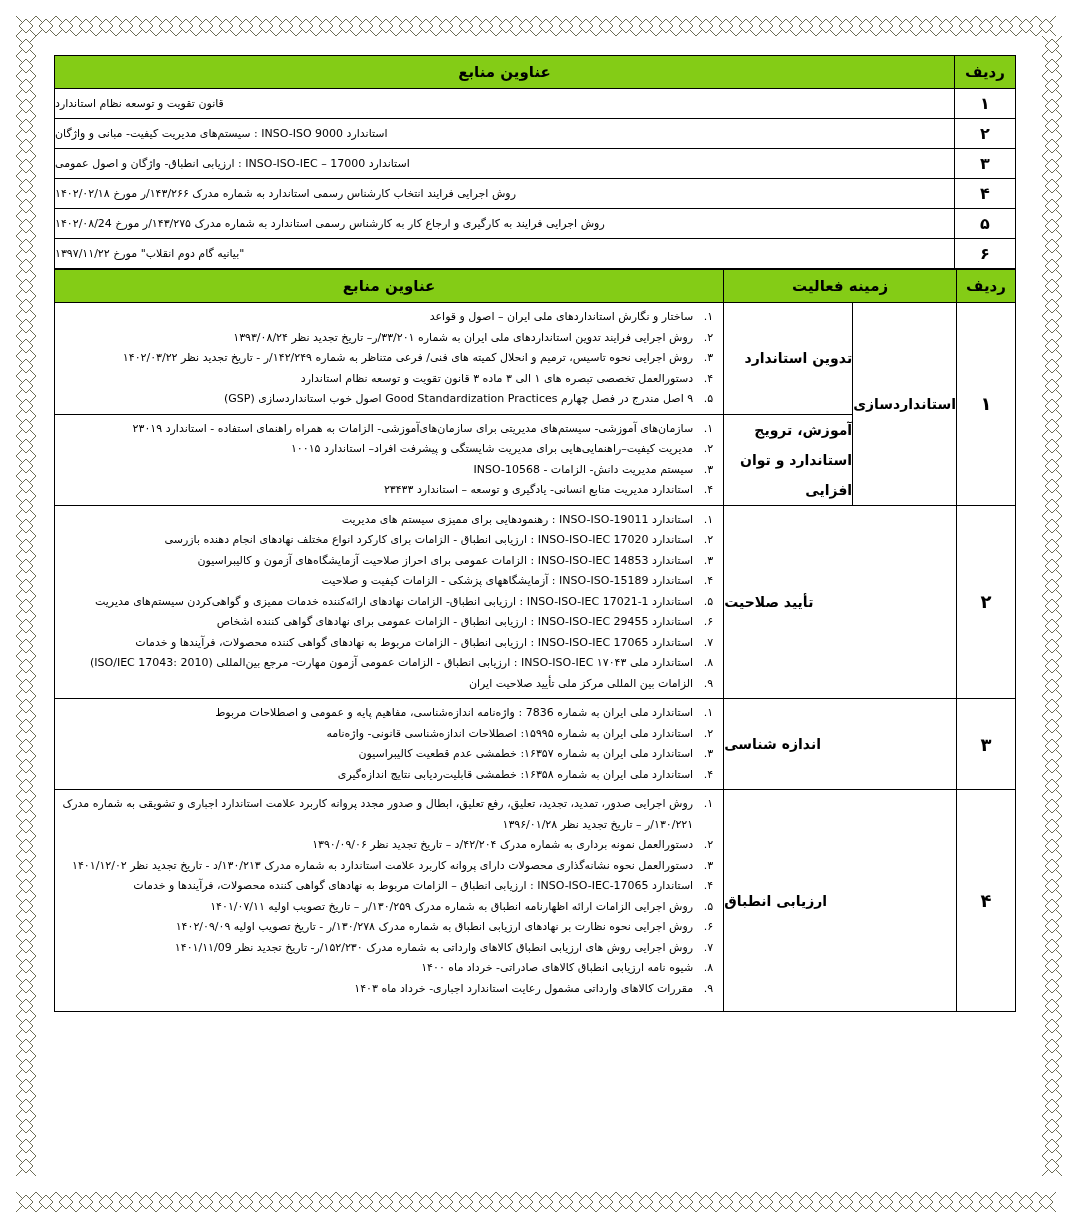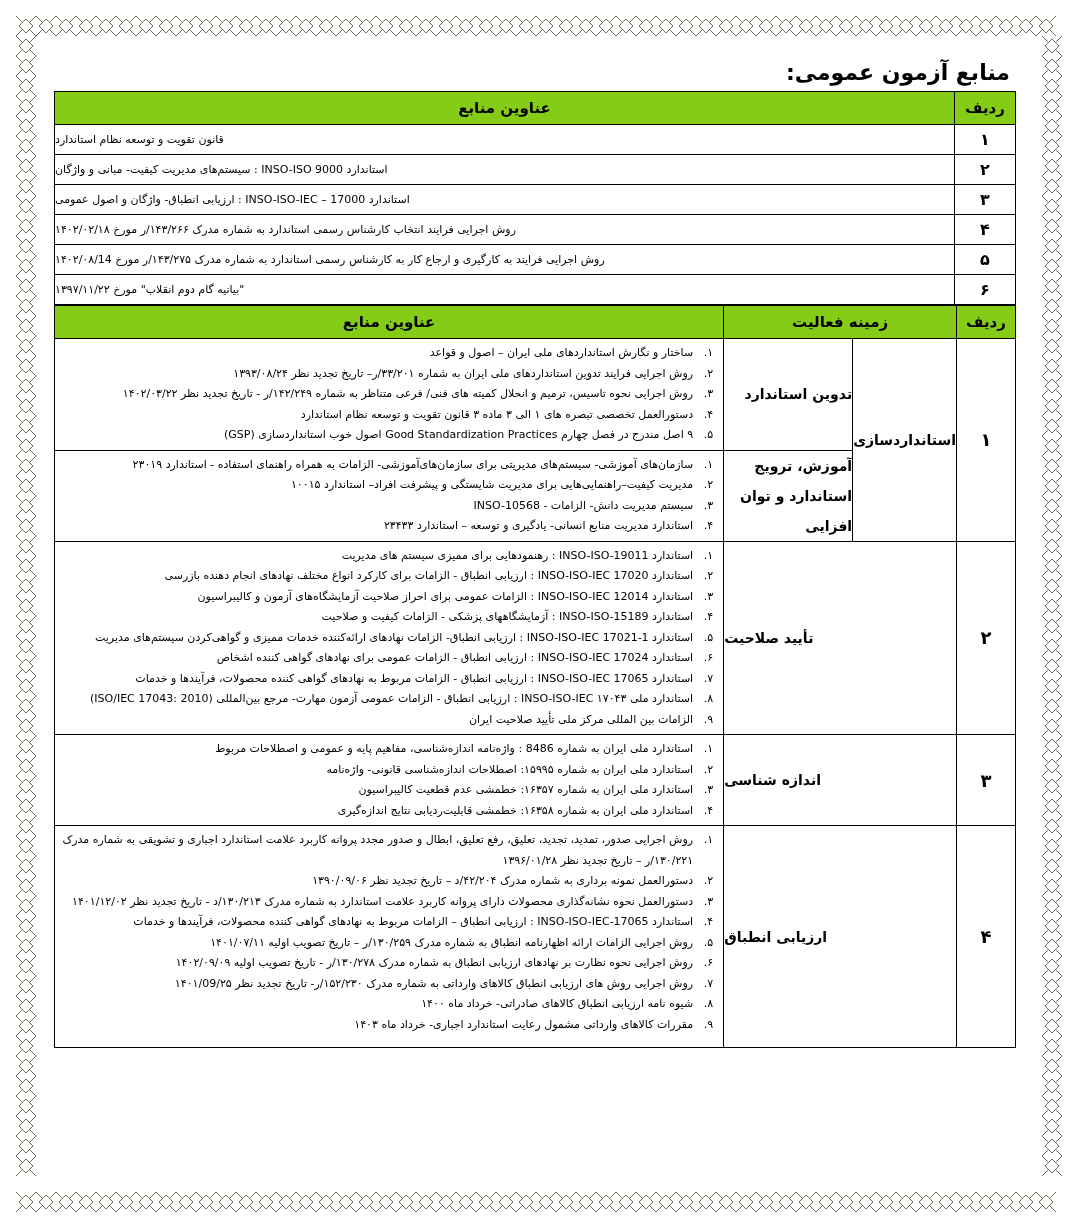--- a/index.html
+++ b/index.html
@@ -30,21 +30,20 @@
 <body>
 
 <div class="frame">
   <svg id="border-svg" viewBox="0 0 1050 1200" preserveAspectRatio="none">
       <path d="M5,12L12,5L19,12L12,19Z M2,2L8,8M22,2L16,8M2,22L8,16M22,22L16,16 M5,1188L12,1181L19,1188L12,1195Z M2,1178L8,1184M22,1178L16,1184M2,1198L8,1192M22,1198L16,1192 M25,12L32,5L39,12L32,19Z M22,2L28,8M42,2L36,8M22,22L28,16M42,22L36,16 M25,1188L32,1181L39,1188L32,1195Z M22,1178L28,1184M42,1178L36,1184M22,1198L28,1192M42,1198L36,1192 M45,12L52,5L59,12L52,19Z M42,2L48,8M62,2L56,8M42,22L48,16M62,22L56,16 M45,1188L52,1181L59,1188L52,1195Z M42,1178L48,1184M62,1178L56,1184M42,1198L48,1192M62,1198L56,1192 M65,12L72,5L79,12L72,19Z M62,2L68,8M82,2L76,8M62,22L68,16M82,22L76,16 M65,1188L72,1181L79,1188L72,1195Z M62,1178L68,1184M82,1178L76,1184M62,1198L68,1192M82,1198L76,1192 M85,12L92,5L99,12L92,19Z M82,2L88,8M102,2L96,8M82,22L88,16M102,22L96,16 M85,1188L92,1181L99,1188L92,1195Z M82,1178L88,1184M102,1178L96,1184M82,1198L88,1192M102,1198L96,1192 M105,12L112,5L119,12L112,19Z M102,2L108,8M122,2L116,8M102,22L108,16M122,22L116,16 M105,1188L112,1181L119,1188L112,1195Z M102,1178L108,1184M122,1178L116,1184M102,1198L108,1192M122,1198L116,1192 M125,12L132,5L139,12L132,19Z M122,2L128,8M142,2L136,8M122,22L128,16M142,22L136,16 M125,1188L132,1181L139,1188L132,1195Z M122,1178L128,1184M142,1178L136,1184M122,1198L128,1192M142,1198L136,1192 M145,12L152,5L159,12L152,19Z M142,2L148,8M162,2L156,8M142,22L148,16M162,22L156,16 M145,1188L152,1181L159,1188L152,1195Z M142,1178L148,1184M162,1178L156,1184M142,1198L148,1192M162,1198L156,1192 M165,12L172,5L179,12L172,19Z M162,2L168,8M182,2L176,8M162,22L168,16M182,22L176,16 M165,1188L172,1181L179,1188L172,1195Z M162,1178L168,1184M182,1178L176,1184M162,1198L168,1192M182,1198L176,1192 M185,12L192,5L199,12L192,19Z M182,2L188,8M202,2L196,8M182,22L188,16M202,22L196,16 M185,1188L192,1181L199,1188L192,1195Z M182,1178L188,1184M202,1178L196,1184M182,1198L188,1192M202,1198L196,1192 M205,12L212,5L219,12L212,19Z M202,2L208,8M222,2L216,8M202,22L208,16M222,22L216,16 M205,1188L212,1181L219,1188L212,1195Z M202,1178L208,1184M222,1178L216,1184M202,1198L208,1192M222,1198L216,1192 M225,12L232,5L239,12L232,19Z M222,2L228,8M242,2L236,8M222,22L228,16M242,22L236,16 M225,1188L232,1181L239,1188L232,1195Z M222,1178L228,1184M242,1178L236,1184M222,1198L228,1192M242,1198L236,1192 M245,12L252,5L259,12L252,19Z M242,2L248,8M262,2L256,8M242,22L248,16M262,22L256,16 M245,1188L252,1181L259,1188L252,1195Z M242,1178L248,1184M262,1178L256,1184M242,1198L248,1192M262,1198L256,1192 M265,12L272,5L279,12L272,19Z M262,2L268,8M282,2L276,8M262,22L268,16M282,22L276,16 M265,1188L272,1181L279,1188L272,1195Z M262,1178L268,1184M282,1178L276,1184M262,1198L268,1192M282,1198L276,1192 M285,12L292,5L299,12L292,19Z M282,2L288,8M302,2L296,8M282,22L288,16M302,22L296,16 M285,1188L292,1181L299,1188L292,1195Z M282,1178L288,1184M302,1178L296,1184M282,1198L288,1192M302,1198L296,1192 M305,12L312,5L319,12L312,19Z M302,2L308,8M322,2L316,8M302,22L308,16M322,22L316,16 M305,1188L312,1181L319,1188L312,1195Z M302,1178L308,1184M322,1178L316,1184M302,1198L308,1192M322,1198L316,1192 M325,12L332,5L339,12L332,19Z M322,2L328,8M342,2L336,8M322,22L328,16M342,22L336,16 M325,1188L332,1181L339,1188L332,1195Z M322,1178L328,1184M342,1178L336,1184M322,1198L328,1192M342,1198L336,1192 M345,12L352,5L359,12L352,19Z M342,2L348,8M362,2L356,8M342,22L348,16M362,22L356,16 M345,1188L352,1181L359,1188L352,1195Z M342,1178L348,1184M362,1178L356,1184M342,1198L348,1192M362,1198L356,1192 M365,12L372,5L379,12L372,19Z M362,2L368,8M382,2L376,8M362,22L368,16M382,22L376,16 M365,1188L372,1181L379,1188L372,1195Z M362,1178L368,1184M382,1178L376,1184M362,1198L368,1192M382,1198L376,1192 M385,12L392,5L399,12L392,19Z M382,2L388,8M402,2L396,8M382,22L388,16M402,22L396,16 M385,1188L392,1181L399,1188L392,1195Z M382,1178L388,1184M402,1178L396,1184M382,1198L388,1192M402,1198L396,1192 M405,12L412,5L419,12L412,19Z M402,2L408,8M422,2L416,8M402,22L408,16M422,22L416,16 M405,1188L412,1181L419,1188L412,1195Z M402,1178L408,1184M422,1178L416,1184M402,1198L408,1192M422,1198L416,1192 M425,12L432,5L439,12L432,19Z M422,2L428,8M442,2L436,8M422,22L428,16M442,22L436,16 M425,1188L432,1181L439,1188L432,1195Z M422,1178L428,1184M442,1178L436,1184M422,1198L428,1192M442,1198L436,1192 M445,12L452,5L459,12L452,19Z M442,2L448,8M462,2L456,8M442,22L448,16M462,22L456,16 M445,1188L452,1181L459,1188L452,1195Z M442,1178L448,1184M462,1178L456,1184M442,1198L448,1192M462,1198L456,1192 M465,12L472,5L479,12L472,19Z M462,2L468,8M482,2L476,8M462,22L468,16M482,22L476,16 M465,1188L472,1181L479,1188L472,1195Z M462,1178L468,1184M482,1178L476,1184M462,1198L468,1192M482,1198L476,1192 M485,12L492,5L499,12L492,19Z M482,2L488,8M502,2L496,8M482,22L488,16M502,22L496,16 M485,1188L492,1181L499,1188L492,1195Z M482,1178L488,1184M502,1178L496,1184M482,1198L488,1192M502,1198L496,1192 M505,12L512,5L519,12L512,19Z M502,2L508,8M522,2L516,8M502,22L508,16M522,22L516,16 M505,1188L512,1181L519,1188L512,1195Z M502,1178L508,1184M522,1178L516,1184M502,1198L508,1192M522,1198L516,1192 M525,12L532,5L539,12L532,19Z M522,2L528,8M542,2L536,8M522,22L528,16M542,22L536,16 M525,1188L532,1181L539,1188L532,1195Z M522,1178L528,1184M542,1178L536,1184M522,1198L528,1192M542,1198L536,1192 M545,12L552,5L559,12L552,19Z M542,2L548,8M562,2L556,8M542,22L548,16M562,22L556,16 M545,1188L552,1181L559,1188L552,1195Z M542,1178L548,1184M562,1178L556,1184M542,1198L548,1192M562,1198L556,1192 M565,12L572,5L579,12L572,19Z M562,2L568,8M582,2L576,8M562,22L568,16M582,22L576,16 M565,1188L572,1181L579,1188L572,1195Z M562,1178L568,1184M582,1178L576,1184M562,1198L568,1192M582,1198L576,1192 M585,12L592,5L599,12L592,19Z M582,2L588,8M602,2L596,8M582,22L588,16M602,22L596,16 M585,1188L592,1181L599,1188L592,1195Z M582,1178L588,1184M602,1178L596,1184M582,1198L588,1192M602,1198L596,1192 M605,12L612,5L619,12L612,19Z M602,2L608,8M622,2L616,8M602,22L608,16M622,22L616,16 M605,1188L612,1181L619,1188L612,1195Z M602,1178L608,1184M622,1178L616,1184M602,1198L608,1192M622,1198L616,1192 M625,12L632,5L639,12L632,19Z M622,2L628,8M642,2L636,8M622,22L628,16M642,22L636,16 M625,1188L632,1181L639,1188L632,1195Z M622,1178L628,1184M642,1178L636,1184M622,1198L628,1192M642,1198L636,1192 M645,12L652,5L659,12L652,19Z M642,2L648,8M662,2L656,8M642,22L648,16M662,22L656,16 M645,1188L652,1181L659,1188L652,1195Z M642,1178L648,1184M662,1178L656,1184M642,1198L648,1192M662,1198L656,1192 M665,12L672,5L679,12L672,19Z M662,2L668,8M682,2L676,8M662,22L668,16M682,22L676,16 M665,1188L672,1181L679,1188L672,1195Z M662,1178L668,1184M682,1178L676,1184M662,1198L668,1192M682,1198L676,1192 M685,12L692,5L699,12L692,19Z M682,2L688,8M702,2L696,8M682,22L688,16M702,22L696,16 M685,1188L692,1181L699,1188L692,1195Z M682,1178L688,1184M702,1178L696,1184M682,1198L688,1192M702,1198L696,1192 M705,12L712,5L719,12L712,19Z M702,2L708,8M722,2L716,8M702,22L708,16M722,22L716,16 M705,1188L712,1181L719,1188L712,1195Z M702,1178L708,1184M722,1178L716,1184M702,1198L708,1192M722,1198L716,1192 M725,12L732,5L739,12L732,19Z M722,2L728,8M742,2L736,8M722,22L728,16M742,22L736,16 M725,1188L732,1181L739,1188L732,1195Z M722,1178L728,1184M742,1178L736,1184M722,1198L728,1192M742,1198L736,1192 M745,12L752,5L759,12L752,19Z M742,2L748,8M762,2L756,8M742,22L748,16M762,22L756,16 M745,1188L752,1181L759,1188L752,1195Z M742,1178L748,1184M762,1178L756,1184M742,1198L748,1192M762,1198L756,1192 M765,12L772,5L779,12L772,19Z M762,2L768,8M782,2L776,8M762,22L768,16M782,22L776,16 M765,1188L772,1181L779,1188L772,1195Z M762,1178L768,1184M782,1178L776,1184M762,1198L768,1192M782,1198L776,1192 M785,12L792,5L799,12L792,19Z M782,2L788,8M802,2L796,8M782,22L788,16M802,22L796,16 M785,1188L792,1181L799,1188L792,1195Z M782,1178L788,1184M802,1178L796,1184M782,1198L788,1192M802,1198L796,1192 M805,12L812,5L819,12L812,19Z M802,2L808,8M822,2L816,8M802,22L808,16M822,22L816,16 M805,1188L812,1181L819,1188L812,1195Z M802,1178L808,1184M822,1178L816,1184M802,1198L808,1192M822,1198L816,1192 M825,12L832,5L839,12L832,19Z M822,2L828,8M842,2L836,8M822,22L828,16M842,22L836,16 M825,1188L832,1181L839,1188L832,1195Z M822,1178L828,1184M842,1178L836,1184M822,1198L828,1192M842,1198L836,1192 M845,12L852,5L859,12L852,19Z M842,2L848,8M862,2L856,8M842,22L848,16M862,22L856,16 M845,1188L852,1181L859,1188L852,1195Z M842,1178L848,1184M862,1178L856,1184M842,1198L848,1192M862,1198L856,1192 M865,12L872,5L879,12L872,19Z M862,2L868,8M882,2L876,8M862,22L868,16M882,22L876,16 M865,1188L872,1181L879,1188L872,1195Z M862,1178L868,1184M882,1178L876,1184M862,1198L868,1192M882,1198L876,1192 M885,12L892,5L899,12L892,19Z M882,2L888,8M902,2L896,8M882,22L888,16M902,22L896,16 M885,1188L892,1181L899,1188L892,1195Z M882,1178L888,1184M902,1178L896,1184M882,1198L888,1192M902,1198L896,1192 M905,12L912,5L919,12L912,19Z M902,2L908,8M922,2L916,8M902,22L908,16M922,22L916,16 M905,1188L912,1181L919,1188L912,1195Z M902,1178L908,1184M922,1178L916,1184M902,1198L908,1192M922,1198L916,1192 M925,12L932,5L939,12L932,19Z M922,2L928,8M942,2L936,8M922,22L928,16M942,22L936,16 M925,1188L932,1181L939,1188L932,1195Z M922,1178L928,1184M942,1178L936,1184M922,1198L928,1192M942,1198L936,1192 M945,12L952,5L959,12L952,19Z M942,2L948,8M962,2L956,8M942,22L948,16M962,22L956,16 M945,1188L952,1181L959,1188L952,1195Z M942,1178L948,1184M962,1178L956,1184M942,1198L948,1192M962,1198L956,1192 M965,12L972,5L979,12L972,19Z M962,2L968,8M982,2L976,8M962,22L968,16M982,22L976,16 M965,1188L972,1181L979,1188L972,1195Z M962,1178L968,1184M982,1178L976,1184M962,1198L968,1192M982,1198L976,1192 M985,12L992,5L999,12L992,19Z M982,2L988,8M1002,2L996,8M982,22L988,16M1002,22L996,16 M985,1188L992,1181L999,1188L992,1195Z M982,1178L988,1184M1002,1178L996,1184M982,1198L988,1192M1002,1198L996,1192 M1005,12L1012,5L1019,12L1012,19Z M1002,2L1008,8M1022,2L1016,8M1002,22L1008,16M1022,22L1016,16 M1005,1188L1012,1181L1019,1188L1012,1195Z M1002,1178L1008,1184M1022,1178L1016,1184M1002,1198L1008,1192M1022,1198L1016,1192 M1025,12L1032,5L1039,12L1032,19Z M1022,2L1028,8M1042,2L1036,8M1022,22L1028,16M1042,22L1036,16 M1025,1188L1032,1181L1039,1188L1032,1195Z M1022,1178L1028,1184M1042,1178L1036,1184M1022,1198L1028,1192M1042,1198L1036,1192 M5,32L12,25L19,32L12,39Z M2,22L8,28M22,22L16,28M2,42L8,36M22,42L16,36 M1031,32L1038,25L1045,32L1038,39Z M1028,22L1034,28M1048,22L1042,28M1028,42L1034,36M1048,42L1042,36 M5,52L12,45L19,52L12,59Z M2,42L8,48M22,42L16,48M2,62L8,56M22,62L16,56 M1031,52L1038,45L1045,52L1038,59Z M1028,42L1034,48M1048,42L1042,48M1028,62L1034,56M1048,62L1042,56 M5,72L12,65L19,72L12,79Z M2,62L8,68M22,62L16,68M2,82L8,76M22,82L16,76 M1031,72L1038,65L1045,72L1038,79Z M1028,62L1034,68M1048,62L1042,68M1028,82L1034,76M1048,82L1042,76 M5,92L12,85L19,92L12,99Z M2,82L8,88M22,82L16,88M2,102L8,96M22,102L16,96 M1031,92L1038,85L1045,92L1038,99Z M1028,82L1034,88M1048,82L1042,88M1028,102L1034,96M1048,102L1042,96 M5,112L12,105L19,112L12,119Z M2,102L8,108M22,102L16,108M2,122L8,116M22,122L16,116 M1031,112L1038,105L1045,112L1038,119Z M1028,102L1034,108M1048,102L1042,108M1028,122L1034,116M1048,122L1042,116 M5,132L12,125L19,132L12,139Z M2,122L8,128M22,122L16,128M2,142L8,136M22,142L16,136 M1031,132L1038,125L1045,132L1038,139Z M1028,122L1034,128M1048,122L1042,128M1028,142L1034,136M1048,142L1042,136 M5,152L12,145L19,152L12,159Z M2,142L8,148M22,142L16,148M2,162L8,156M22,162L16,156 M1031,152L1038,145L1045,152L1038,159Z M1028,142L1034,148M1048,142L1042,148M1028,162L1034,156M1048,162L1042,156 M5,172L12,165L19,172L12,179Z M2,162L8,168M22,162L16,168M2,182L8,176M22,182L16,176 M1031,172L1038,165L1045,172L1038,179Z M1028,162L1034,168M1048,162L1042,168M1028,182L1034,176M1048,182L1042,176 M5,192L12,185L19,192L12,199Z M2,182L8,188M22,182L16,188M2,202L8,196M22,202L16,196 M1031,192L1038,185L1045,192L1038,199Z M1028,182L1034,188M1048,182L1042,188M1028,202L1034,196M1048,202L1042,196 M5,212L12,205L19,212L12,219Z M2,202L8,208M22,202L16,208M2,222L8,216M22,222L16,216 M1031,212L1038,205L1045,212L1038,219Z M1028,202L1034,208M1048,202L1042,208M1028,222L1034,216M1048,222L1042,216 M5,232L12,225L19,232L12,239Z M2,222L8,228M22,222L16,228M2,242L8,236M22,242L16,236 M1031,232L1038,225L1045,232L1038,239Z M1028,222L1034,228M1048,222L1042,228M1028,242L1034,236M1048,242L1042,236 M5,252L12,245L19,252L12,259Z M2,242L8,248M22,242L16,248M2,262L8,256M22,262L16,256 M1031,252L1038,245L1045,252L1038,259Z M1028,242L1034,248M1048,242L1042,248M1028,262L1034,256M1048,262L1042,256 M5,272L12,265L19,272L12,279Z M2,262L8,268M22,262L16,268M2,282L8,276M22,282L16,276 M1031,272L1038,265L1045,272L1038,279Z M1028,262L1034,268M1048,262L1042,268M1028,282L1034,276M1048,282L1042,276 M5,292L12,285L19,292L12,299Z M2,282L8,288M22,282L16,288M2,302L8,296M22,302L16,296 M1031,292L1038,285L1045,292L1038,299Z M1028,282L1034,288M1048,282L1042,288M1028,302L1034,296M1048,302L1042,296 M5,312L12,305L19,312L12,319Z M2,302L8,308M22,302L16,308M2,322L8,316M22,322L16,316 M1031,312L1038,305L1045,312L1038,319Z M1028,302L1034,308M1048,302L1042,308M1028,322L1034,316M1048,322L1042,316 M5,332L12,325L19,332L12,339Z M2,322L8,328M22,322L16,328M2,342L8,336M22,342L16,336 M1031,332L1038,325L1045,332L1038,339Z M1028,322L1034,328M1048,322L1042,328M1028,342L1034,336M1048,342L1042,336 M5,352L12,345L19,352L12,359Z M2,342L8,348M22,342L16,348M2,362L8,356M22,362L16,356 M1031,352L1038,345L1045,352L1038,359Z M1028,342L1034,348M1048,342L1042,348M1028,362L1034,356M1048,362L1042,356 M5,372L12,365L19,372L12,379Z M2,362L8,368M22,362L16,368M2,382L8,376M22,382L16,376 M1031,372L1038,365L1045,372L1038,379Z M1028,362L1034,368M1048,362L1042,368M1028,382L1034,376M1048,382L1042,376 M5,392L12,385L19,392L12,399Z M2,382L8,388M22,382L16,388M2,402L8,396M22,402L16,396 M1031,392L1038,385L1045,392L1038,399Z M1028,382L1034,388M1048,382L1042,388M1028,402L1034,396M1048,402L1042,396 M5,412L12,405L19,412L12,419Z M2,402L8,408M22,402L16,408M2,422L8,416M22,422L16,416 M1031,412L1038,405L1045,412L1038,419Z M1028,402L1034,408M1048,402L1042,408M1028,422L1034,416M1048,422L1042,416 M5,432L12,425L19,432L12,439Z M2,422L8,428M22,422L16,428M2,442L8,436M22,442L16,436 M1031,432L1038,425L1045,432L1038,439Z M1028,422L1034,428M1048,422L1042,428M1028,442L1034,436M1048,442L1042,436 M5,452L12,445L19,452L12,459Z M2,442L8,448M22,442L16,448M2,462L8,456M22,462L16,456 M1031,452L1038,445L1045,452L1038,459Z M1028,442L1034,448M1048,442L1042,448M1028,462L1034,456M1048,462L1042,456 M5,472L12,465L19,472L12,479Z M2,462L8,468M22,462L16,468M2,482L8,476M22,482L16,476 M1031,472L1038,465L1045,472L1038,479Z M1028,462L1034,468M1048,462L1042,468M1028,482L1034,476M1048,482L1042,476 M5,492L12,485L19,492L12,499Z M2,482L8,488M22,482L16,488M2,502L8,496M22,502L16,496 M1031,492L1038,485L1045,492L1038,499Z M1028,482L1034,488M1048,482L1042,488M1028,502L1034,496M1048,502L1042,496 M5,512L12,505L19,512L12,519Z M2,502L8,508M22,502L16,508M2,522L8,516M22,522L16,516 M1031,512L1038,505L1045,512L1038,519Z M1028,502L1034,508M1048,502L1042,508M1028,522L1034,516M1048,522L1042,516 M5,532L12,525L19,532L12,539Z M2,522L8,528M22,522L16,528M2,542L8,536M22,542L16,536 M1031,532L1038,525L1045,532L1038,539Z M1028,522L1034,528M1048,522L1042,528M1028,542L1034,536M1048,542L1042,536 M5,552L12,545L19,552L12,559Z M2,542L8,548M22,542L16,548M2,562L8,556M22,562L16,556 M1031,552L1038,545L1045,552L1038,559Z M1028,542L1034,548M1048,542L1042,548M1028,562L1034,556M1048,562L1042,556 M5,572L12,565L19,572L12,579Z M2,562L8,568M22,562L16,568M2,582L8,576M22,582L16,576 M1031,572L1038,565L1045,572L1038,579Z M1028,562L1034,568M1048,562L1042,568M1028,582L1034,576M1048,582L1042,576 M5,592L12,585L19,592L12,599Z M2,582L8,588M22,582L16,588M2,602L8,596M22,602L16,596 M1031,592L1038,585L1045,592L1038,599Z M1028,582L1034,588M1048,582L1042,588M1028,602L1034,596M1048,602L1042,596 M5,612L12,605L19,612L12,619Z M2,602L8,608M22,602L16,608M2,622L8,616M22,622L16,616 M1031,612L1038,605L1045,612L1038,619Z M1028,602L1034,608M1048,602L1042,608M1028,622L1034,616M1048,622L1042,616 M5,632L12,625L19,632L12,639Z M2,622L8,628M22,622L16,628M2,642L8,636M22,642L16,636 M1031,632L1038,625L1045,632L1038,639Z M1028,622L1034,628M1048,622L1042,628M1028,642L1034,636M1048,642L1042,636 M5,652L12,645L19,652L12,659Z M2,642L8,648M22,642L16,648M2,662L8,656M22,662L16,656 M1031,652L1038,645L1045,652L1038,659Z M1028,642L1034,648M1048,642L1042,648M1028,662L1034,656M1048,662L1042,656 M5,672L12,665L19,672L12,679Z M2,662L8,668M22,662L16,668M2,682L8,676M22,682L16,676 M1031,672L1038,665L1045,672L1038,679Z M1028,662L1034,668M1048,662L1042,668M1028,682L1034,676M1048,682L1042,676 M5,692L12,685L19,692L12,699Z M2,682L8,688M22,682L16,688M2,702L8,696M22,702L16,696 M1031,692L1038,685L1045,692L1038,699Z M1028,682L1034,688M1048,682L1042,688M1028,702L1034,696M1048,702L1042,696 M5,712L12,705L19,712L12,719Z M2,702L8,708M22,702L16,708M2,722L8,716M22,722L16,716 M1031,712L1038,705L1045,712L1038,719Z M1028,702L1034,708M1048,702L1042,708M1028,722L1034,716M1048,722L1042,716 M5,732L12,725L19,732L12,739Z M2,722L8,728M22,722L16,728M2,742L8,736M22,742L16,736 M1031,732L1038,725L1045,732L1038,739Z M1028,722L1034,728M1048,722L1042,728M1028,742L1034,736M1048,742L1042,736 M5,752L12,745L19,752L12,759Z M2,742L8,748M22,742L16,748M2,762L8,756M22,762L16,756 M1031,752L1038,745L1045,752L1038,759Z M1028,742L1034,748M1048,742L1042,748M1028,762L1034,756M1048,762L1042,756 M5,772L12,765L19,772L12,779Z M2,762L8,768M22,762L16,768M2,782L8,776M22,782L16,776 M1031,772L1038,765L1045,772L1038,779Z M1028,762L1034,768M1048,762L1042,768M1028,782L1034,776M1048,782L1042,776 M5,792L12,785L19,792L12,799Z M2,782L8,788M22,782L16,788M2,802L8,796M22,802L16,796 M1031,792L1038,785L1045,792L1038,799Z M1028,782L1034,788M1048,782L1042,788M1028,802L1034,796M1048,802L1042,796 M5,812L12,805L19,812L12,819Z M2,802L8,808M22,802L16,808M2,822L8,816M22,822L16,816 M1031,812L1038,805L1045,812L1038,819Z M1028,802L1034,808M1048,802L1042,808M1028,822L1034,816M1048,822L1042,816 M5,832L12,825L19,832L12,839Z M2,822L8,828M22,822L16,828M2,842L8,836M22,842L16,836 M1031,832L1038,825L1045,832L1038,839Z M1028,822L1034,828M1048,822L1042,828M1028,842L1034,836M1048,842L1042,836 M5,852L12,845L19,852L12,859Z M2,842L8,848M22,842L16,848M2,862L8,856M22,862L16,856 M1031,852L1038,845L1045,852L1038,859Z M1028,842L1034,848M1048,842L1042,848M1028,862L1034,856M1048,862L1042,856 M5,872L12,865L19,872L12,879Z M2,862L8,868M22,862L16,868M2,882L8,876M22,882L16,876 M1031,872L1038,865L1045,872L1038,879Z M1028,862L1034,868M1048,862L1042,868M1028,882L1034,876M1048,882L1042,876 M5,892L12,885L19,892L12,899Z M2,882L8,888M22,882L16,888M2,902L8,896M22,902L16,896 M1031,892L1038,885L1045,892L1038,899Z M1028,882L1034,888M1048,882L1042,888M1028,902L1034,896M1048,902L1042,896 M5,912L12,905L19,912L12,919Z M2,902L8,908M22,902L16,908M2,922L8,916M22,922L16,916 M1031,912L1038,905L1045,912L1038,919Z M1028,902L1034,908M1048,902L1042,908M1028,922L1034,916M1048,922L1042,916 M5,932L12,925L19,932L12,939Z M2,922L8,928M22,922L16,928M2,942L8,936M22,942L16,936 M1031,932L1038,925L1045,932L1038,939Z M1028,922L1034,928M1048,922L1042,928M1028,942L1034,936M1048,942L1042,936 M5,952L12,945L19,952L12,959Z M2,942L8,948M22,942L16,948M2,962L8,956M22,962L16,956 M1031,952L1038,945L1045,952L1038,959Z M1028,942L1034,948M1048,942L1042,948M1028,962L1034,956M1048,962L1042,956 M5,972L12,965L19,972L12,979Z M2,962L8,968M22,962L16,968M2,982L8,976M22,982L16,976 M1031,972L1038,965L1045,972L1038,979Z M1028,962L1034,968M1048,962L1042,968M1028,982L1034,976M1048,982L1042,976 M5,992L12,985L19,992L12,999Z M2,982L8,988M22,982L16,988M2,1002L8,996M22,1002L16,996 M1031,992L1038,985L1045,992L1038,999Z M1028,982L1034,988M1048,982L1042,988M1028,1002L1034,996M1048,1002L1042,996 M5,1012L12,1005L19,1012L12,1019Z M2,1002L8,1008M22,1002L16,1008M2,1022L8,1016M22,1022L16,1016 M1031,1012L1038,1005L1045,1012L1038,1019Z M1028,1002L1034,1008M1048,1002L1042,1008M1028,1022L1034,1016M1048,1022L1042,1016 M5,1032L12,1025L19,1032L12,1039Z M2,1022L8,1028M22,1022L16,1028M2,1042L8,1036M22,1042L16,1036 M1031,1032L1038,1025L1045,1032L1038,1039Z M1028,1022L1034,1028M1048,1022L1042,1028M1028,1042L1034,1036M1048,1042L1042,1036 M5,1052L12,1045L19,1052L12,1059Z M2,1042L8,1048M22,1042L16,1048M2,1062L8,1056M22,1062L16,1056 M1031,1052L1038,1045L1045,1052L1038,1059Z M1028,1042L1034,1048M1048,1042L1042,1048M1028,1062L1034,1056M1048,1062L1042,1056 M5,1072L12,1065L19,1072L12,1079Z M2,1062L8,1068M22,1062L16,1068M2,1082L8,1076M22,1082L16,1076 M1031,1072L1038,1065L1045,1072L1038,1079Z M1028,1062L1034,1068M1048,1062L1042,1068M1028,1082L1034,1076M1048,1082L1042,1076 M5,1092L12,1085L19,1092L12,1099Z M2,1082L8,1088M22,1082L16,1088M2,1102L8,1096M22,1102L16,1096 M1031,1092L1038,1085L1045,1092L1038,1099Z M1028,1082L1034,1088M1048,1082L1042,1088M1028,1102L1034,1096M1048,1102L1042,1096 M5,1112L12,1105L19,1112L12,1119Z M2,1102L8,1108M22,1102L16,1108M2,1122L8,1116M22,1122L16,1116 M1031,1112L1038,1105L1045,1112L1038,1119Z M1028,1102L1034,1108M1048,1102L1042,1108M1028,1122L1034,1116M1048,1122L1042,1116 M5,1132L12,1125L19,1132L12,1139Z M2,1122L8,1128M22,1122L16,1128M2,1142L8,1136M22,1142L16,1136 M1031,1132L1038,1125L1045,1132L1038,1139Z M1028,1122L1034,1128M1048,1122L1042,1128M1028,1142L1034,1136M1048,1142L1042,1136 M5,1152L12,1145L19,1152L12,1159Z M2,1142L8,1148M22,1142L16,1148M2,1162L8,1156M22,1162L16,1156 M1031,1152L1038,1145L1045,1152L1038,1159Z M1028,1142L1034,1148M1048,1142L1042,1148M1028,1162L1034,1156M1048,1162L1042,1156 " fill="none" stroke="#6b6b55" stroke-width="1"></path>
     </svg>
 </div>
 
 <div class="page">
 
-  <h2 class="section-title">منابع آزمون عمومی:</h2>
   <table class="gen">
     <thead>
       <tr>
         <th style="width:60px">ردیف</th>
         <th>عناوین منابع</th>
       </tr>
     </thead>
     <tbody id="gen-body">
         <tr>
           <td class="num">۱</td>
@@ -57,21 +56,21 @@
         <tr>
           <td class="num">۳</td>
           <td class="txt">استاندارد INSO-ISO-IEC – 17000 : ارزیابی انطباق- واژگان و اصول عمومی</td>
         </tr>
         <tr>
           <td class="num">۴</td>
           <td class="txt">روش اجرایی فرایند انتخاب کارشناس رسمی استاندارد به شماره مدرک ۱۴۳/۲۶۶/ر مورخ ۱۴۰۲/۰۲/۱۸</td>
         </tr>
         <tr>
           <td class="num">۵</td>
-          <td class="txt">روش اجرایی فرایند به کارگیری و ارجاع کار به کارشناس رسمی استاندارد به شماره مدرک ۱۴۳/۲۷۵/ر مورخ ۱۴۰۲/۰۸/14</td>
+          <td class="txt">روش اجرایی فرایند به کارگیری و ارجاع کار به کارشناس رسمی استاندارد به شماره مدرک ۱۴۳/۲۷۵/ر مورخ ۱۴۰۲/۰۸/24</td>
         </tr>
         <tr>
           <td class="num">۶</td>
           <td class="txt">"بیانیه گام دوم انقلاب" مورخ ۱۳۹۷/۱۱/۲۲</td>
         </tr>
       </tbody>
   </table>
 
   <table class="spec">
     <thead>
@@ -144,33 +143,33 @@
               <li>
                 <span class="n">۱.</span>
                 <span class="t">استاندارد INSO-ISO-19011 : رهنمودهایی برای ممیزی سیستم های مدیریت</span>
               </li>
               <li>
                 <span class="n">۲.</span>
                 <span class="t">استاندارد INSO-ISO-IEC 17020 : ارزیابی انطباق - الزامات برای کارکرد انواع مختلف نهادهای انجام دهنده بازرسی</span>
               </li>
               <li>
                 <span class="n">۳.</span>
-                <span class="t">استاندارد INSO-ISO-IEC 12014 : الزامات عمومی برای احراز صلاحیت آزمایشگاه‌های آزمون و کالیبراسیون</span>
+                <span class="t">استاندارد INSO-ISO-IEC 14853 : الزامات عمومی برای احراز صلاحیت آزمایشگاه‌های آزمون و کالیبراسیون</span>
               </li>
               <li>
                 <span class="n">۴.</span>
                 <span class="t">استاندارد INSO-ISO-15189 : آزمایشگاههای پزشکی - الزامات کیفیت و صلاحیت</span>
               </li>
               <li>
                 <span class="n">۵.</span>
                 <span class="t">استاندارد INSO-ISO-IEC 17021-1 : ارزیابی انطباق- الزامات نهادهای ارائه‌کننده خدمات ممیزی و گواهی‌کردن سیستم‌های مدیریت</span>
               </li>
               <li>
                 <span class="n">۶.</span>
-                <span class="t">استاندارد INSO-ISO-IEC 17024 : ارزیابی انطباق - الزامات عمومی برای نهادهای گواهی کننده اشخاص</span>
+                <span class="t">استاندارد INSO-ISO-IEC 29455 : ارزیابی انطباق - الزامات عمومی برای نهادهای گواهی کننده اشخاص</span>
               </li>
               <li>
                 <span class="n">۷.</span>
                 <span class="t">استاندارد INSO-ISO-IEC 17065 : ارزیابی انطباق - الزامات مربوط به نهادهای گواهی کننده محصولات، فرآیندها و خدمات</span>
               </li>
               <li>
                 <span class="n">۸.</span>
                 <span class="t">استاندارد ملی ۱۷۰۴۳ INSO-ISO-IEC : ارزیابی انطباق - الزامات عمومی آزمون مهارت- مرجع بین‌المللی (ISO/IEC 17043: 2010)</span>
               </li>
               <li>
@@ -181,21 +180,21 @@
         </td>
       </tr>
 
       <tr>
         <td class="num">۳</td>
         <td class="merged-field" colspan="2">اندازه شناسی</td>
         <td class="list">
           <ol class="refs">
               <li>
                 <span class="n">۱.</span>
-                <span class="t">استاندارد ملی ایران به شماره 8486 : واژه‌نامه اندازه‌شناسی، مفاهیم پایه و عمومی و اصطلاحات مربوط</span>
+                <span class="t">استاندارد ملی ایران به شماره 7836 : واژه‌نامه اندازه‌شناسی، مفاهیم پایه و عمومی و اصطلاحات مربوط</span>
               </li>
               <li>
                 <span class="n">۲.</span>
                 <span class="t">استاندارد ملی ایران به شماره ۱۵۹۹۵: اصطلاحات اندازه‌شناسی قانونی- واژه‌نامه</span>
               </li>
               <li>
                 <span class="n">۳.</span>
                 <span class="t">استاندارد ملی ایران به شماره ۱۶۳۵۷: خطمشی عدم قطعیت کالیبراسیون</span>
               </li>
               <li>
@@ -230,21 +229,21 @@
               <li>
                 <span class="n">۵.</span>
                 <span class="t">روش اجرایی الزامات ارائه اظهارنامه انطباق به شماره مدرک ۱۳۰/۲۵۹/ر – تاریخ تصویب اولیه ۱۴۰۱/۰۷/۱۱</span>
               </li>
               <li>
                 <span class="n">۶.</span>
                 <span class="t">روش اجرایی نحوه نظارت بر نهادهای ارزیابی انطباق به شماره مدرک ۱۳۰/۲۷۸/ر - تاریخ تصویب اولیه ۱۴۰۲/۰۹/۰۹</span>
               </li>
               <li>
                 <span class="n">۷.</span>
-                <span class="t">روش اجرایی روش های ارزیابی انطباق کالاهای وارداتی به شماره مدرک ۱۵۲/۲۳۰/ر- تاریخ تجدید نظر ۱۴۰۱/09/۲۵</span>
+                <span class="t">روش اجرایی روش های ارزیابی انطباق کالاهای وارداتی به شماره مدرک ۱۵۲/۲۳۰/ر- تاریخ تجدید نظر ۱۴۰۱/۱۱/09</span>
               </li>
               <li>
                 <span class="n">۸.</span>
                 <span class="t">شیوه نامه ارزیابی انطباق کالاهای صادراتی- خرداد ماه ۱۴۰۰</span>
               </li>
               <li>
                 <span class="n">۹.</span>
                 <span class="t">مقررات کالاهای وارداتی مشمول رعایت استاندارد اجباری- خرداد ماه ۱۴۰۳</span>
               </li>
             </ol>

